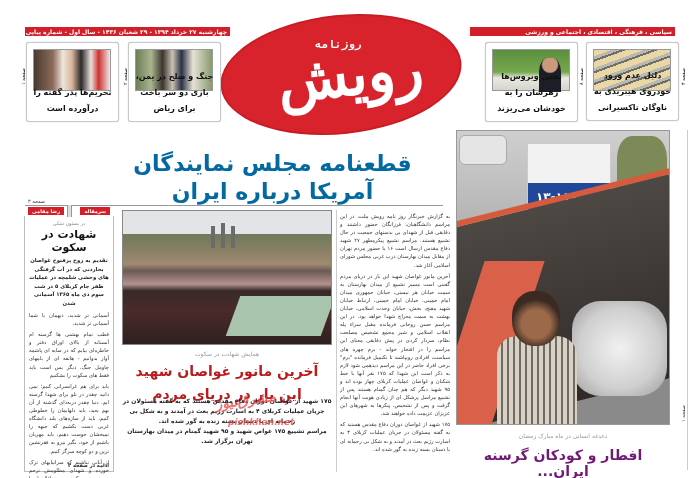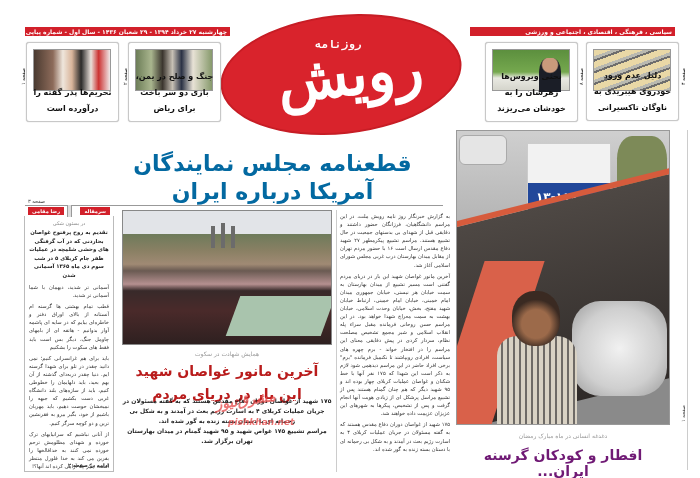--- a/index.html
+++ b/index.html
@@ -154,20 +154,21 @@
 <div class="abs headline-pg">صفحه ۳</div>
 <div class="abs headline-rule"></div>
 
 <div class="abs tag-row">
   <span class="tag" style="position:absolute; right:4px; top:2px;">سرمقاله</span>
   <span class="tag" style="position:absolute; left:4px; top:2px;">رضا مقامی</span>
   <span style="position:absolute; left:43px; top:0; width:5px; height:12px; background:#ddd; border-left:1px solid #999; border-right:1px solid #999;"></span>
 </div>
 <div class="abs left-col" style="top:216px; height:256px;">
   <div style="text-align:center; font-size:5px; color:#888; margin-bottom:2px;">در بستون شکی</div>
+  <div style="text-align:center; font-size:11px; font-weight:bold; color:#111; margin-bottom:2px;">شهادت در سکوت</div>
   <div style="text-align:center; font-size:5.4px; line-height:8.5px; font-weight:bold; color:#222; margin-bottom:4px;">تقدیم به روح پرفتوح غواصان بحاردنی که در آب گرفتگی های وحشی شلمچه در عملیات ظفر جام کربلای ۵ در شب سوم دی ماه ۱۳۶۵ آسمانی شدن</div>
   <div class="col-text">
     <p>آسمانی تر شدید، دیهمان با شما آسمانی تر شدید.</p>
     <p>قطب تمام بهشتی ها گرسته ام آنستانه از بالای اوراق دفتر و خاطره‌ای بیایم که در سایه ای پاشمه آوار بدوانیم - هاتفه ای از بامهای چاومل جنگ، دیگر بس است باید فقط های سکوت را بشکنیم</p>
     <p>باید برای هم غرانسرانی کنیم؛ نمی دانید چقدر در تلو برای شهدا گرسته ایم. دنیا چقدر دربه‌دای گذشته از آن بهم بعید، باید دلهایمان را خطوطی کنیم، باید از سازه‌های بلند دانشگاه غربی دست بکشیم که جبهه را نمیخشان حوصت دهیم، باید مهربان باشیم از خود، بگیر بیرو به فقرنشین ترین و دو کوچه سرگر کنیم.</p>
     <p>از آنانی نباشیم که سرانیایهای ترک خورده و شهدای مظلومش ترحم خورده نمی کنند به خداقالخها را بفرین می کند به خدا قلورل منتظر است. مگر چه آرامی کرده اند آنها؟!</p>
   </div>
   <div style="position:absolute; right:4px; bottom:3px; font-size:5px; font-weight:bold; color:#222;">ادامه در صفحه ۲</div>
 </div>
 

